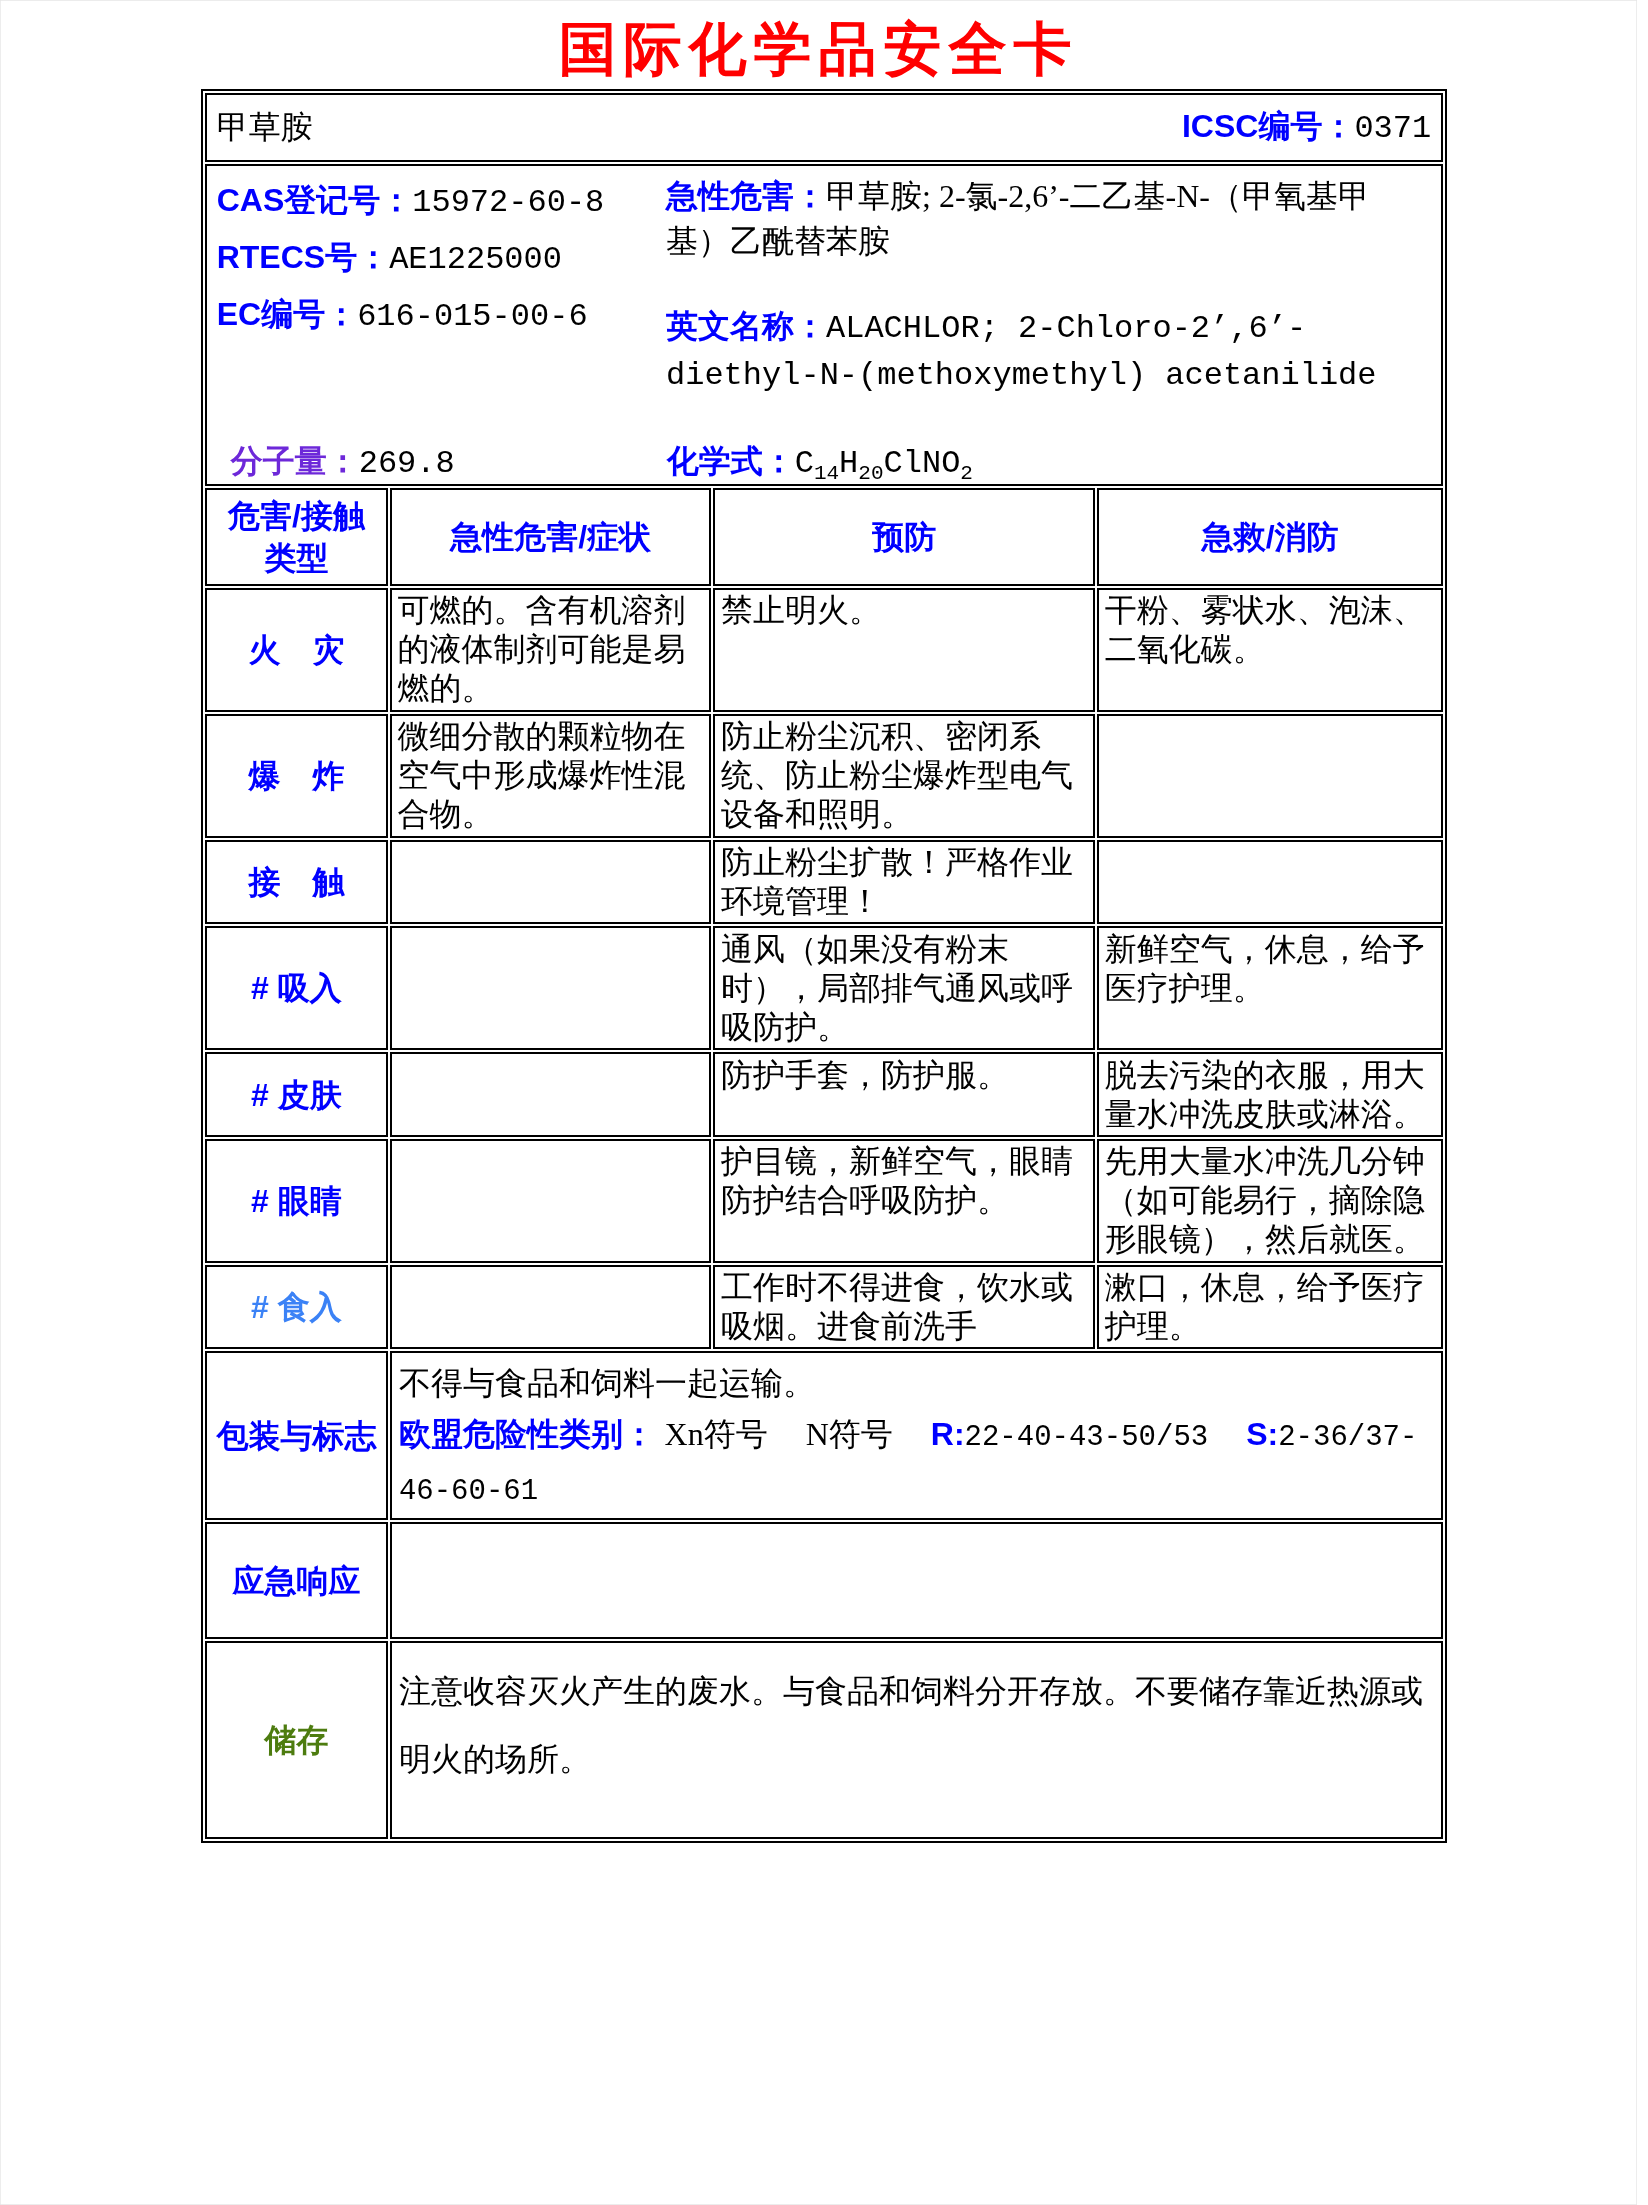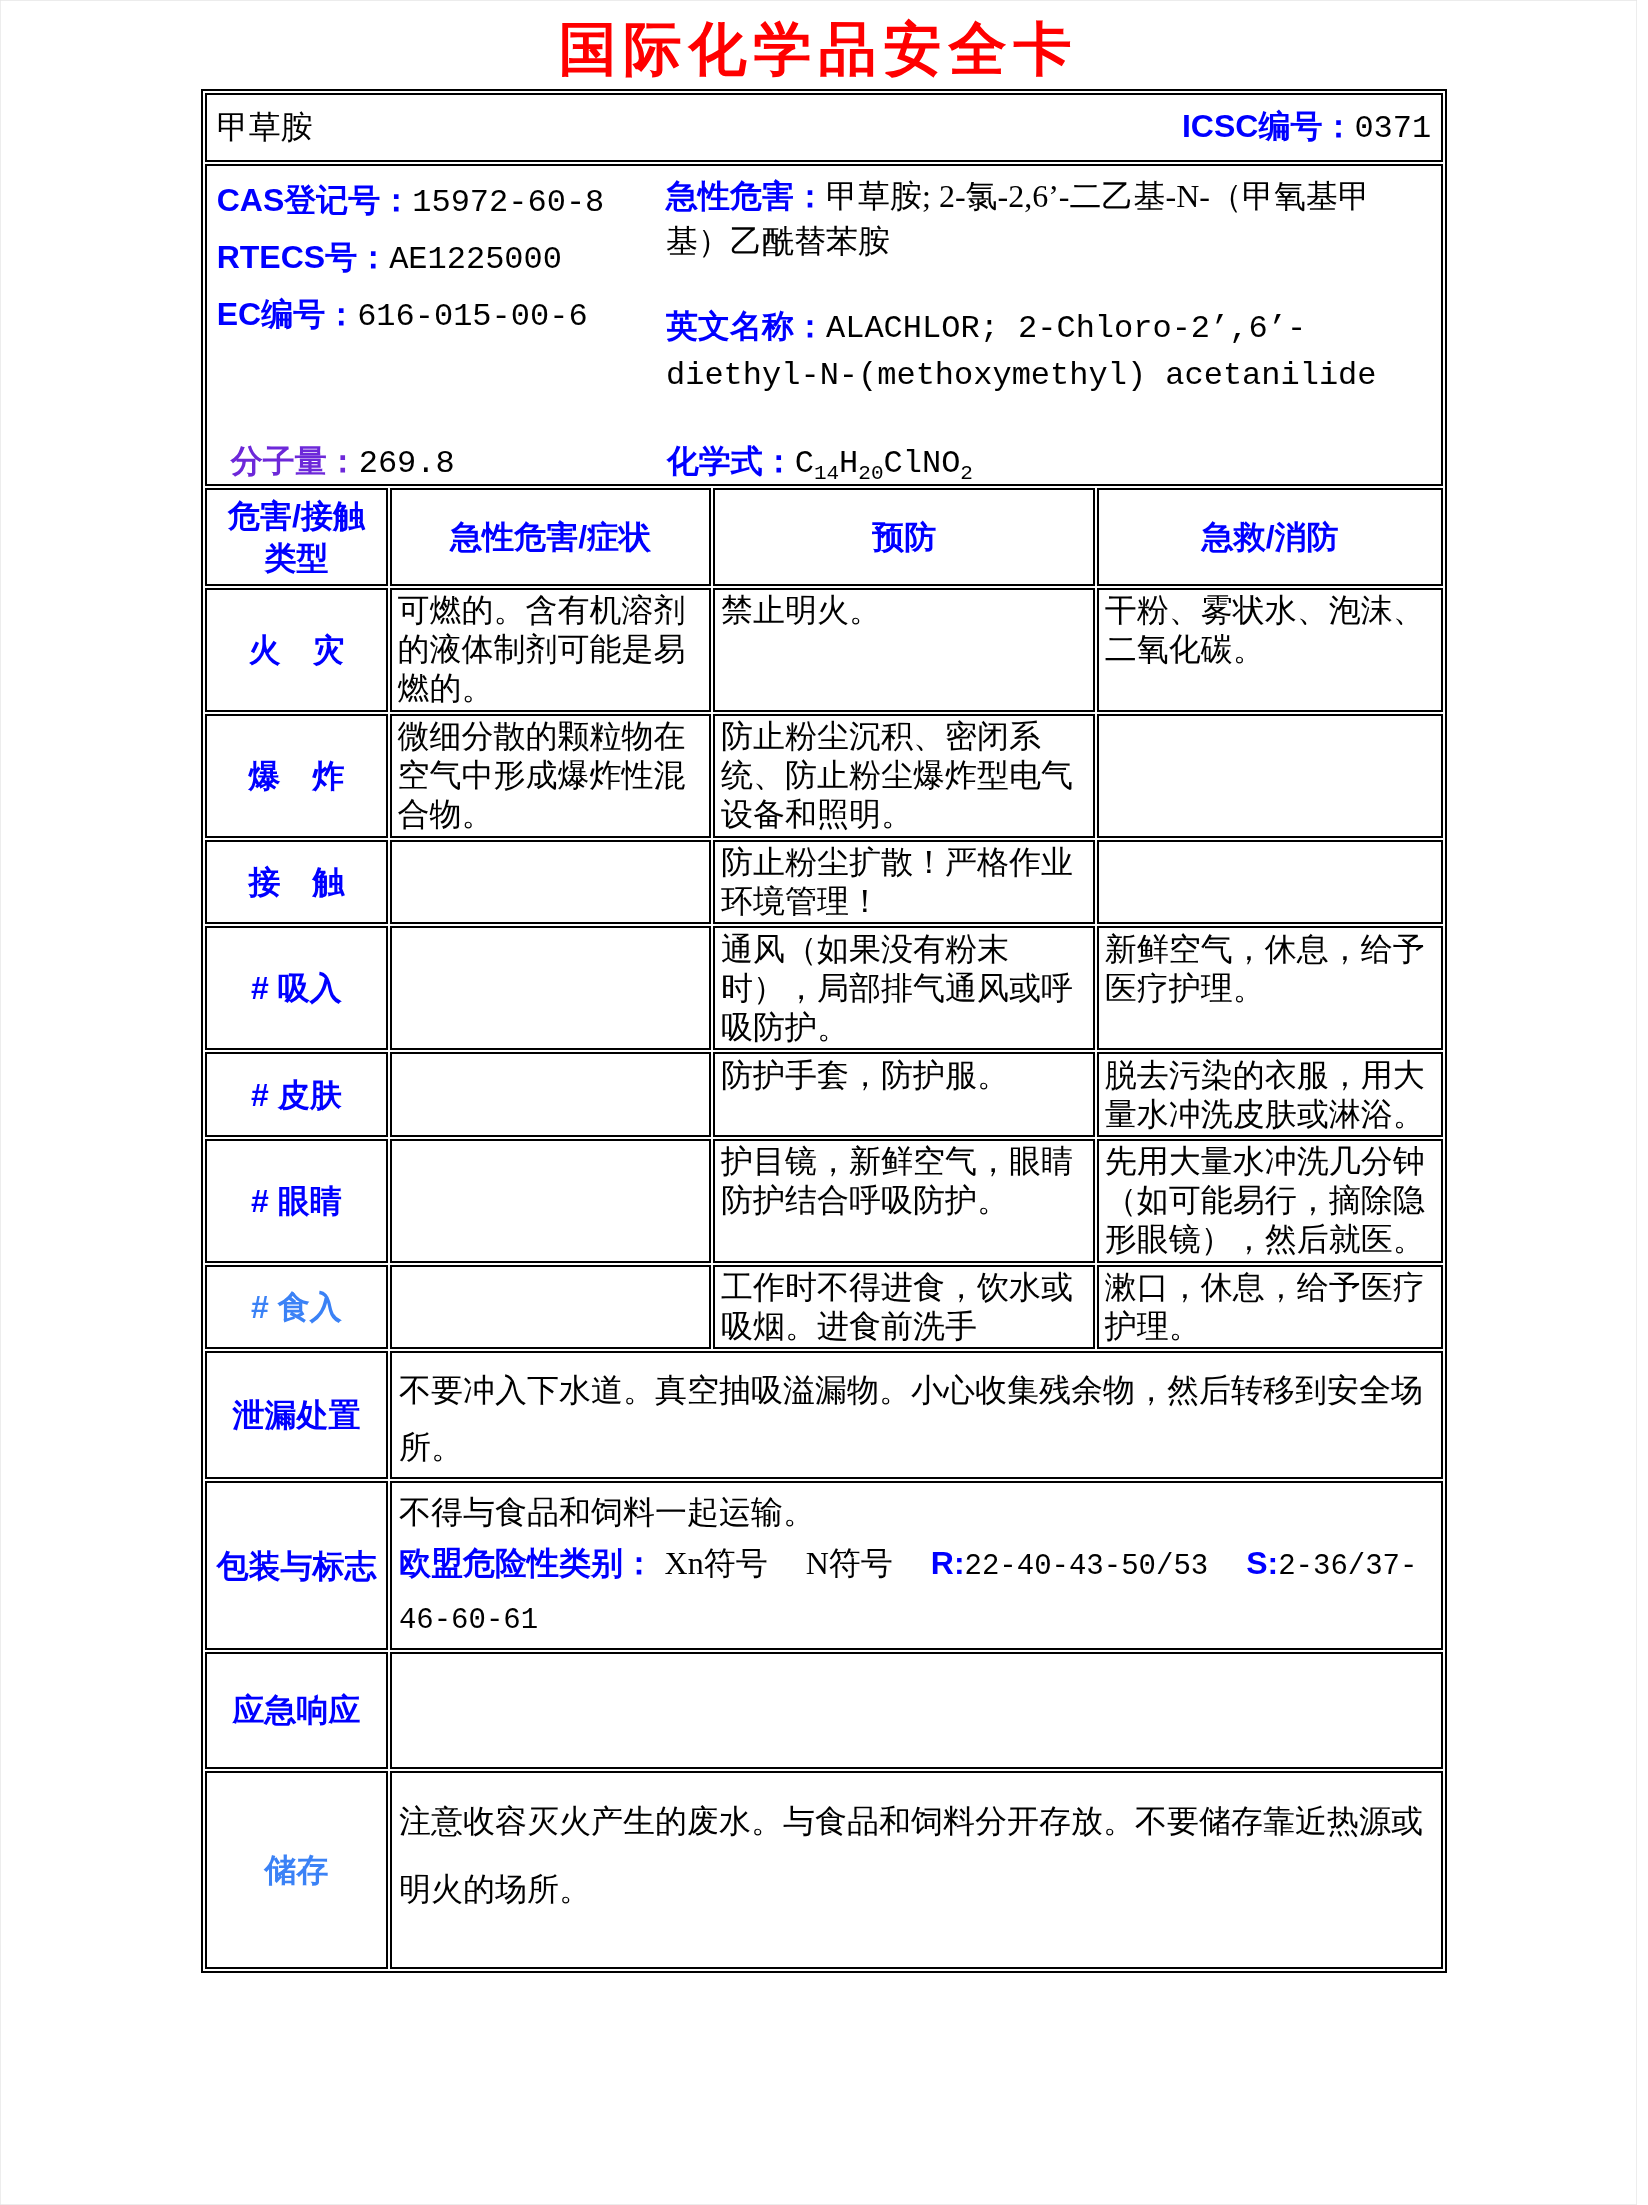--- a/index.html
+++ b/index.html
@@ -138,34 +138,30 @@
           <td class="body-cell" style="height: 116px;">护目镜，新鲜空气，眼睛防护结合呼吸防护。</td>
           <td class="body-cell" style="height: 116px;">先用大量水冲洗几分钟（如可能易行，摘除隐形眼镜），然后就医。</td>
         </tr>
         <tr>
           <td class="label-cell" style="height: 81px; color: #3b82f6;"># 食入</td>
           <td class="body-cell" style="height: 81px;"></td>
           <td class="body-cell" style="height: 81px;">工作时不得进食，饮水或吸烟。进食前洗手</td>
           <td class="body-cell" style="height: 81px;">漱口，休息，给予医疗护理。</td>
         </tr>
         <tr>
-          <td class="label-cell" style="height: 105px; color: rgb(0, 0, 255);">泄漏处置</td>
-          <td class="full-content fc-spill" colspan="3">不要冲入下水道。真空抽吸溢漏物。小心收集残余物，然后转移到安全场所。</td>
-        </tr>
-        <tr>
           <td class="label-cell" style="height: 151px; color: rgb(0, 0, 255);">包装与标志</td>
           <td class="full-content fc-packaging" colspan="3">
             <div>不得与食品和饲料一起运输。</div>
             <div><span class="lbl lbl-sp" style="color: rgb(0, 0, 255);">欧盟危险性类别：</span><span class="seg">Xn符号</span><span class="seg">N符号</span><span class="lbl" style="color: rgb(0, 0, 255);">R:</span><span class="mono seg">22-40-43-50/53</span><span class="lbl" style="color: rgb(0, 0, 255);">S:</span><span class="mono">2-36/37-46-60-61</span></div>
           </td>
         </tr>
         <tr>
           <td class="label-cell" style="height: 117px; color: rgb(0, 0, 255);">应急响应</td>
           <td class="full-content fc-emergency" colspan="3"></td>
         </tr>
         <tr>
-          <td class="label-cell" style="height: 198px; color: #3b82f6; text-align: center;">储存</td>
+          <td class="label-cell" style="height: 198px; color: #4d7c0f; text-align: center;">储存</td>
           <td class="full-content fc-storage" colspan="3">注意收容灭火产生的废水。与食品和饲料分开存放。不要储存靠近热源或明火的场所。</td>
         </tr>
       </tbody>
   </table>
 </div>
 
 
 </body></html>

